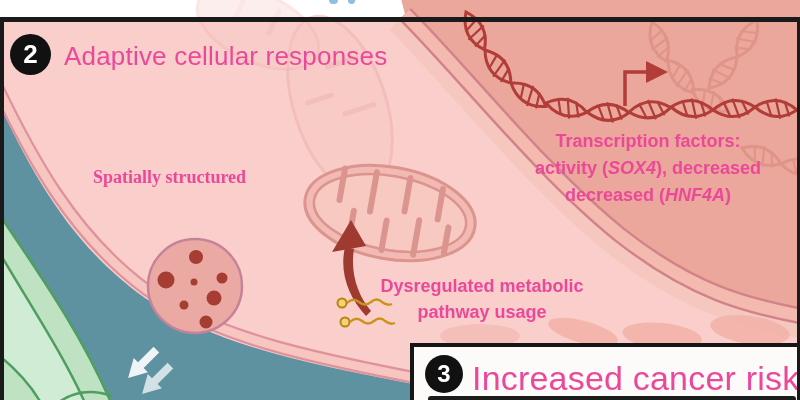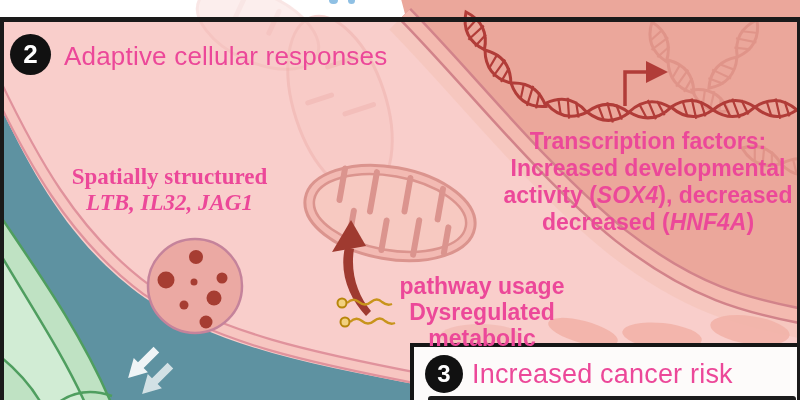--- a/index.html
+++ b/index.html
@@ -1,20 +1,20 @@
 <!DOCTYPE html>
 <html><head>
 <meta charset="utf-8">
 <style>
   html,body{margin:0;padding:0;background:#e8e8e8;}
   .stage{position:relative;width:800px;height:400px;background:#ffffff;overflow:hidden;
          font-family:"Liberation Sans",sans-serif;}
   .stage svg.artwork{position:absolute;left:0;top:0;z-index:0;}
   .txt{position:absolute;color:#ec4899;z-index:4;}
-  .ann{font-weight:700;font-size:23px;line-height:26px;text-align:center;}
+  .ann{font-weight:700;font-size:18px;line-height:26px;text-align:center;}
   .heading{font-size:26px;font-weight:400;letter-spacing:0.2px;}
   .badge{position:absolute;background:#111;color:#fff;border-radius:50%;
          display:flex;align-items:center;justify-content:center;
          font-weight:700;z-index:4;}
   .gene{font-style:italic;}
   .box3{position:absolute;left:410px;top:343px;width:410px;height:70px;
         background:#fdfbfa;border:4px solid #161616;box-sizing:border-box;z-index:2;}
   .cutstrip{position:absolute;left:428px;top:396px;width:368px;height:7px;
         background:#1c1c1c;border-radius:3px;z-index:3;}
   .border-bar{position:absolute;background:#1a1a1a;z-index:5;}
@@ -143,39 +143,37 @@
   <div class="box3"></div>
   <div class="cutstrip"></div>
 
   <div class="badge" style="left:10px;top:34px;width:41px;height:41px;font-size:26px;">
     <span>2</span>
   </div>
   <div class="txt heading" style="left:64px;top:41px;">Adaptive cellular responses</div>
 
   <div class="txt ann" style="left:42px;top:164px;width:255px;font-family:Liberation Serif, serif;">
     <div>Spatially structured</div>
-    <div class="gene">LTB, IL32, JAG1</div>
   </div>
 
   <div class="txt ann" style="left:358px;top:273px;width:248px;">
+    <div>Dysregulated metabolic</div>
     <div>pathway usage</div>
-    <div>Dysregulated metabolic</div>
   </div>
 
   <div class="txt ann" style="left:503px;top:128px;width:290px;line-height:27px;">
     <div>Transcription factors:</div>
-    <div>Increased developmental</div>
     <div><span>activity (</span><span class="gene">SOX4</span><span>), decreased</span></div>
     <div><span>decreased (</span><span class="gene">HNF4A</span><span>)</span></div>
   </div>
 
   <div class="badge" style="left:425px;top:355px;width:38px;height:38px;font-size:24px;">
     <span>3</span>
   </div>
-  <div class="txt heading" style="left:472px;top:359px;font-size:27px;">Increased cancer risk</div>
+  <div class="txt heading" style="left:472px;top:359px;font-size:34px;">Increased cancer risk</div>
 
   <div class="bluemark" style="left:329px;top:0;width:9px;height:3.5px;"></div>
   <div class="bluemark" style="left:348px;top:0;width:7px;height:3.5px;"></div>
 
   <div class="border-bar" style="left:0;top:17px;width:800px;height:4.5px;"></div>
   <div class="border-bar" style="left:0;top:17px;width:3.5px;height:383px;"></div>
   <div class="border-bar" style="left:796.5px;top:17px;width:3.5px;height:383px;"></div>
 
 </div>
 

